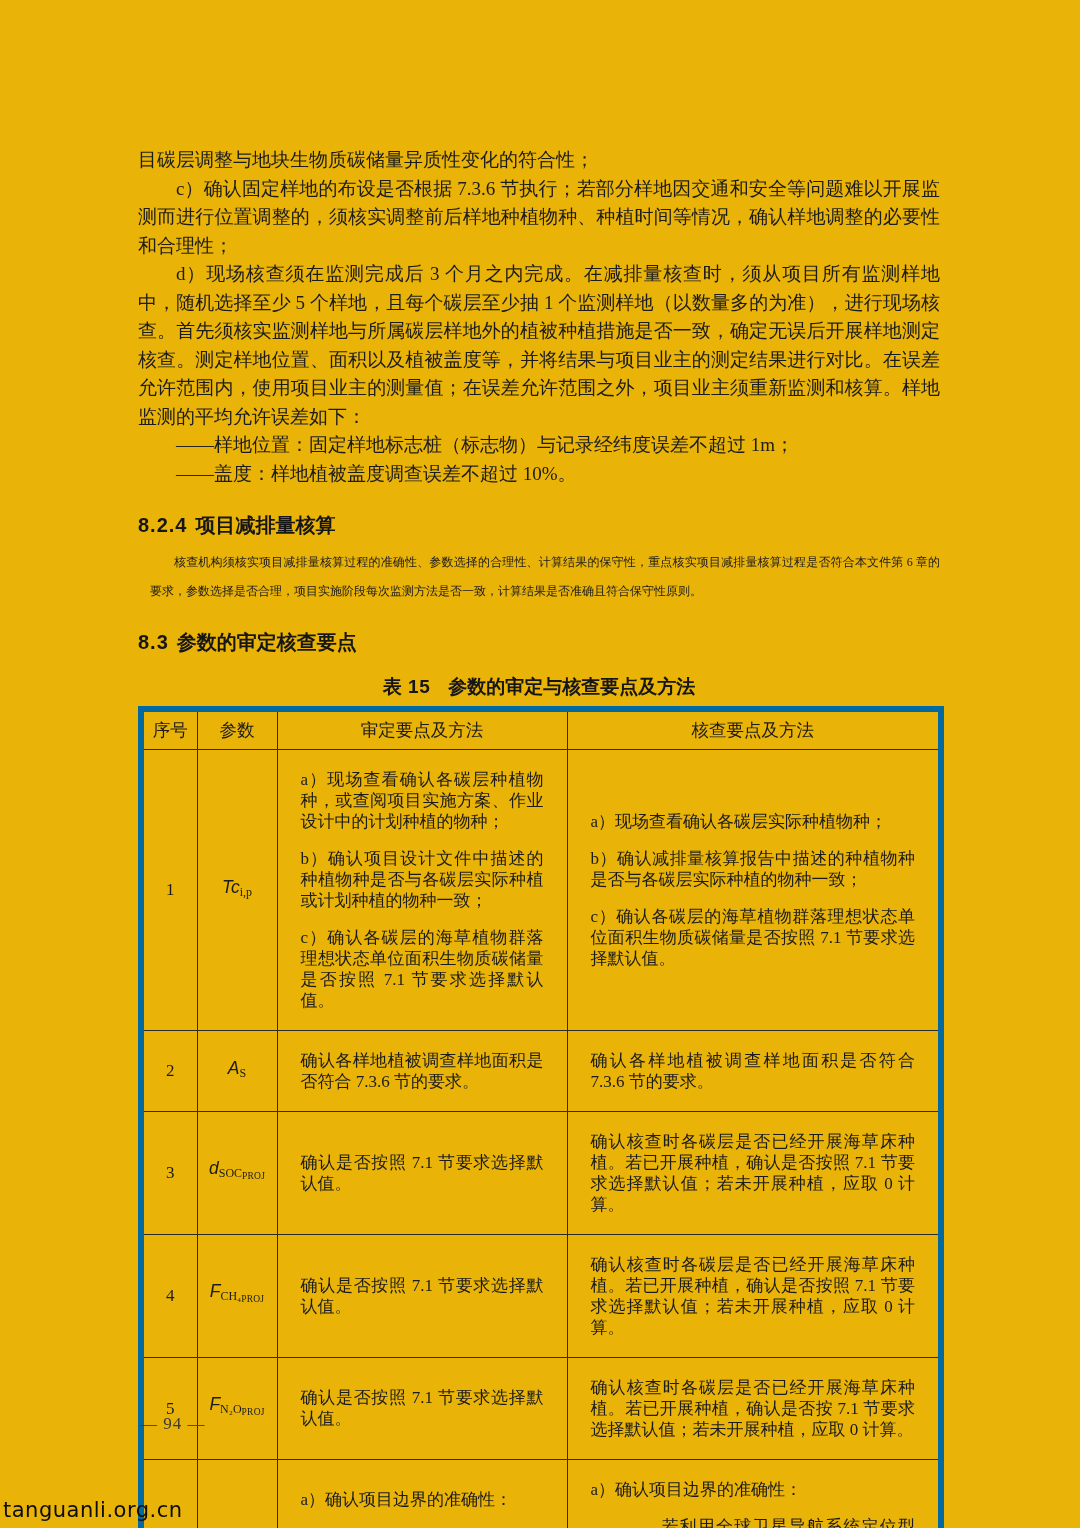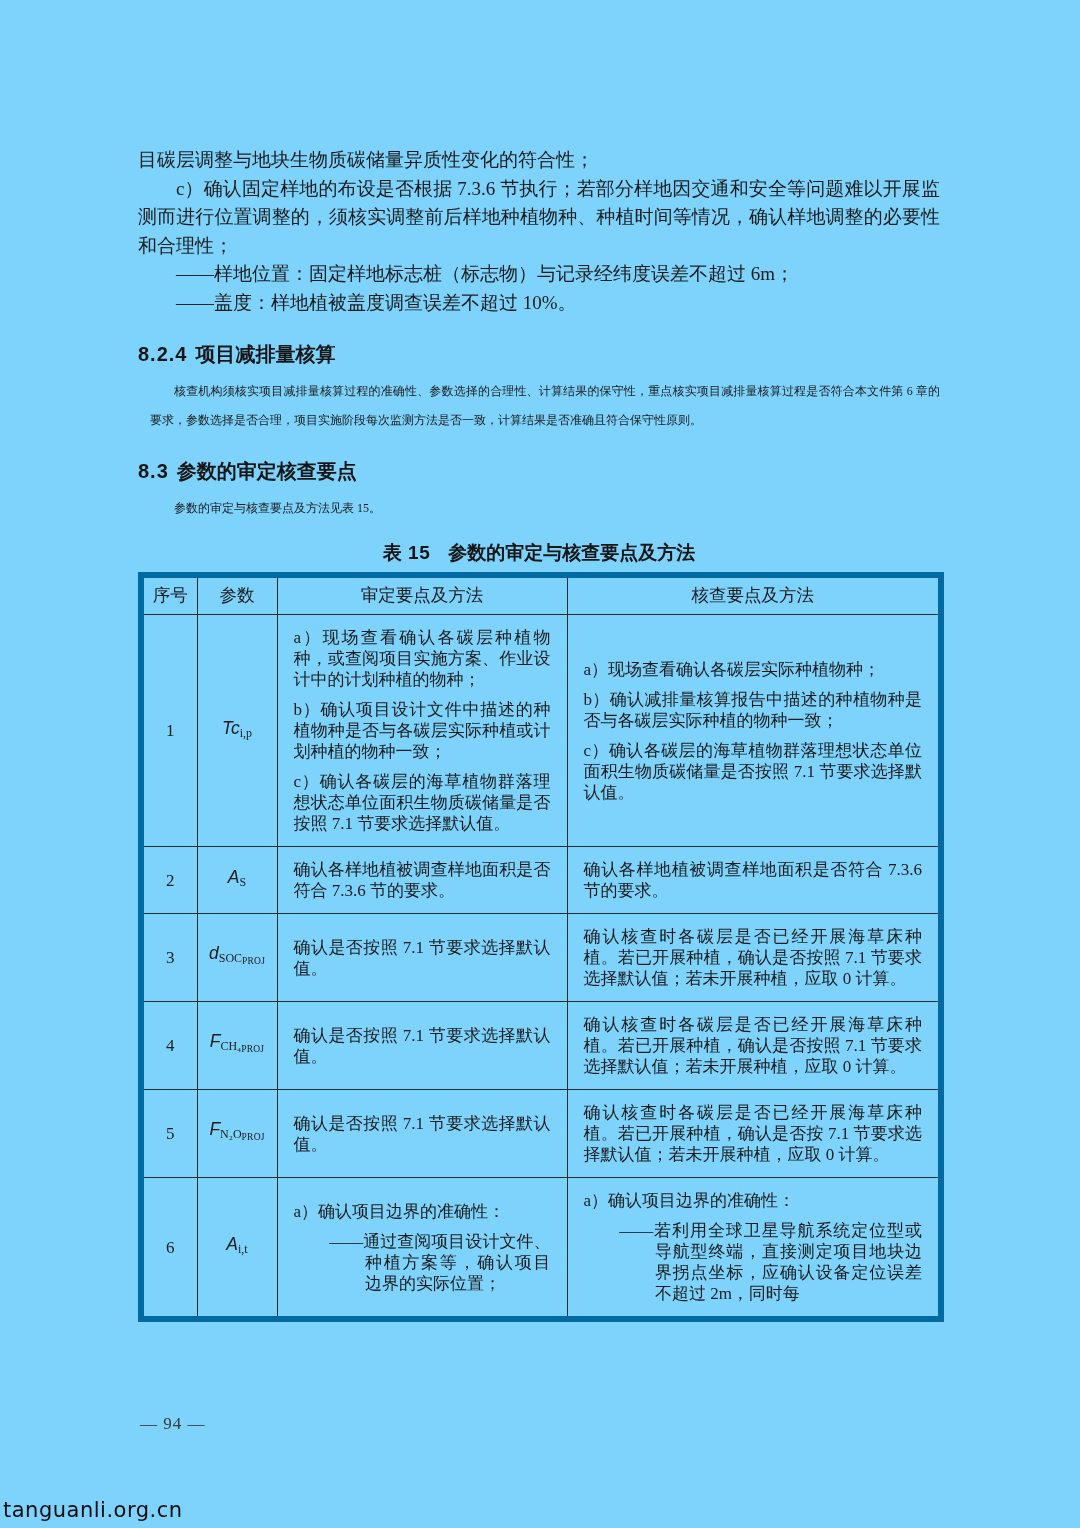--- a/index.html
+++ b/index.html
@@ -1,16 +1,16 @@
 <!DOCTYPE html>
 <html><head>
 <meta charset="utf-8">
 <style>
   html,body{margin:0;padding:0;background:#ffffff;}
-  .page{position:relative;width:1080px;height:1528px;background:#7dd3fc;
+  .page{position:relative;width:1080px;height:1528px;background:#eab308;
         color:#1c1c1c;font-family:"Liberation Serif","DejaVu Serif",serif;overflow:hidden;}
   .content{position:absolute;left:138px;top:146px;width:802px;}
 
   
   .bodytext p{margin:0;font-size:19px;line-height:28.5px;text-align:justify;text-justify:inter-character;}
   .bodytext p.flush{text-indent:0;}
   .bodytext p.para{text-indent:2em;}
   .bodytext p.dash{text-indent:2em;text-align:left;}
 
   
@@ -32,52 +32,52 @@
   table.params th,table.params td{border:1px solid #2c2c2c;font-size:17px;line-height:21px;
       padding:3px 7px;vertical-align:middle;overflow:hidden;}
   table.params thead tr{height:40px;}
   table.params th{font-weight:normal;text-align:center;font-size:17.5px;}
   td.c-no{text-align:center;padding:3px 2px;}
   td.c-param{text-align:center;padding:3px 2px;white-space:nowrap;}
   td.c-param i{font-size:17.5px;font-family:Liberation Sans, sans-serif;}
   td.c-param sub.s1{font-size:12px;vertical-align:-3px;}
   td.c-param sub.s1.it{}
   td.c-param sub.s2{font-size:9.5px;vertical-align:-5px;letter-spacing:0.2px;}
-  td.c-text p{margin:9px;text-align:justify;text-justify:inter-character;}
+  td.c-text p{margin:16px;text-align:justify;text-justify:inter-character;}
   td.c-text p.cd{padding-left:4.2em;text-indent:-2.1em;}
 
   
   .pageno{position:absolute;left:140px;top:1410px;font-size:17px;line-height:28px;
       color:#3a3a3a;letter-spacing:1px;}
   .watermark{position:absolute;left:3px;top:1497px;
       font-family:"DejaVu Sans","Liberation Sans",sans-serif;font-weight:400;
       font-size:21px;line-height:26px;color:#0d0d0d;letter-spacing:0.5px;}
 </style>
 </head>
 <body>
 
 <div class="page">
   <div class="content">
 
     <div class="bodytext" id="intro">
         <p class="flush">目碳层调整与地块生物质碳储量异质性变化的符合性；</p>
         <p class="para">c）确认固定样地的布设是否根据 7.3.6 节执行；若部分样地因交通和安全等问题难以开展监测而进行位置调整的，须核实调整前后样地种植物种、种植时间等情况，确认样地调整的必要性和合理性；</p>
-        <p class="dash">——样地位置：固定样地标志桩（标志物）与记录经纬度误差不超过 6m；</p>
+        <p class="para">d）现场核查须在监测完成后 3 个月之内完成。在减排量核查时，须从项目所有监测样地中，随机选择至少 5 个样地，且每个碳层至少抽 1 个监测样地（以数量多的为准），进行现场核查。首先须核实监测样地与所属碳层样地外的植被种植措施是否一致，确定无误后开展样地测定核查。测定样地位置、面积以及植被盖度等，并将结果与项目业主的测定结果进行对比。在误差允许范围内，使用项目业主的测量值；在误差允许范围之外，项目业主须重新监测和核算。样地监测的平均允许误差如下：</p>
+        <p class="dash">——样地位置：固定样地标志桩（标志物）与记录经纬度误差不超过 1m；</p>
         <p class="dash">——盖度：样地植被盖度调查误差不超过 10%。</p>
       </div>
 
     <h2 class="hd">
       <span class="hd-num">8.2.4</span><span class="hd-title">项目减排量核算</span>
     </h2>
     <p class="sect-body">核查机构须核实项目减排量核算过程的准确性、参数选择的合理性、计算结果的保守性，重点核实项目减排量核算过程是否符合本文件第 6 章的要求，参数选择是否合理，项目实施阶段每次监测方法是否一致，计算结果是否准确且符合保守性原则。</p>
 
     <h2 class="hd">
       <span class="hd-num">8.3</span><span class="hd-title">参数的审定核查要点</span>
     </h2>
-    <p class="sect-body">参数的审定与核查要点及方法见表 15。</p>
 
     <p class="tbl-caption">
       <span class="cap-label">表 15</span><span class="cap-title">参数的审定与核查要点及方法</span>
     </p>
 
     <table class="params">
       <colgroup>
         <col style="width:56px">
           <col style="width:80px">
           <col style="width:290px">

